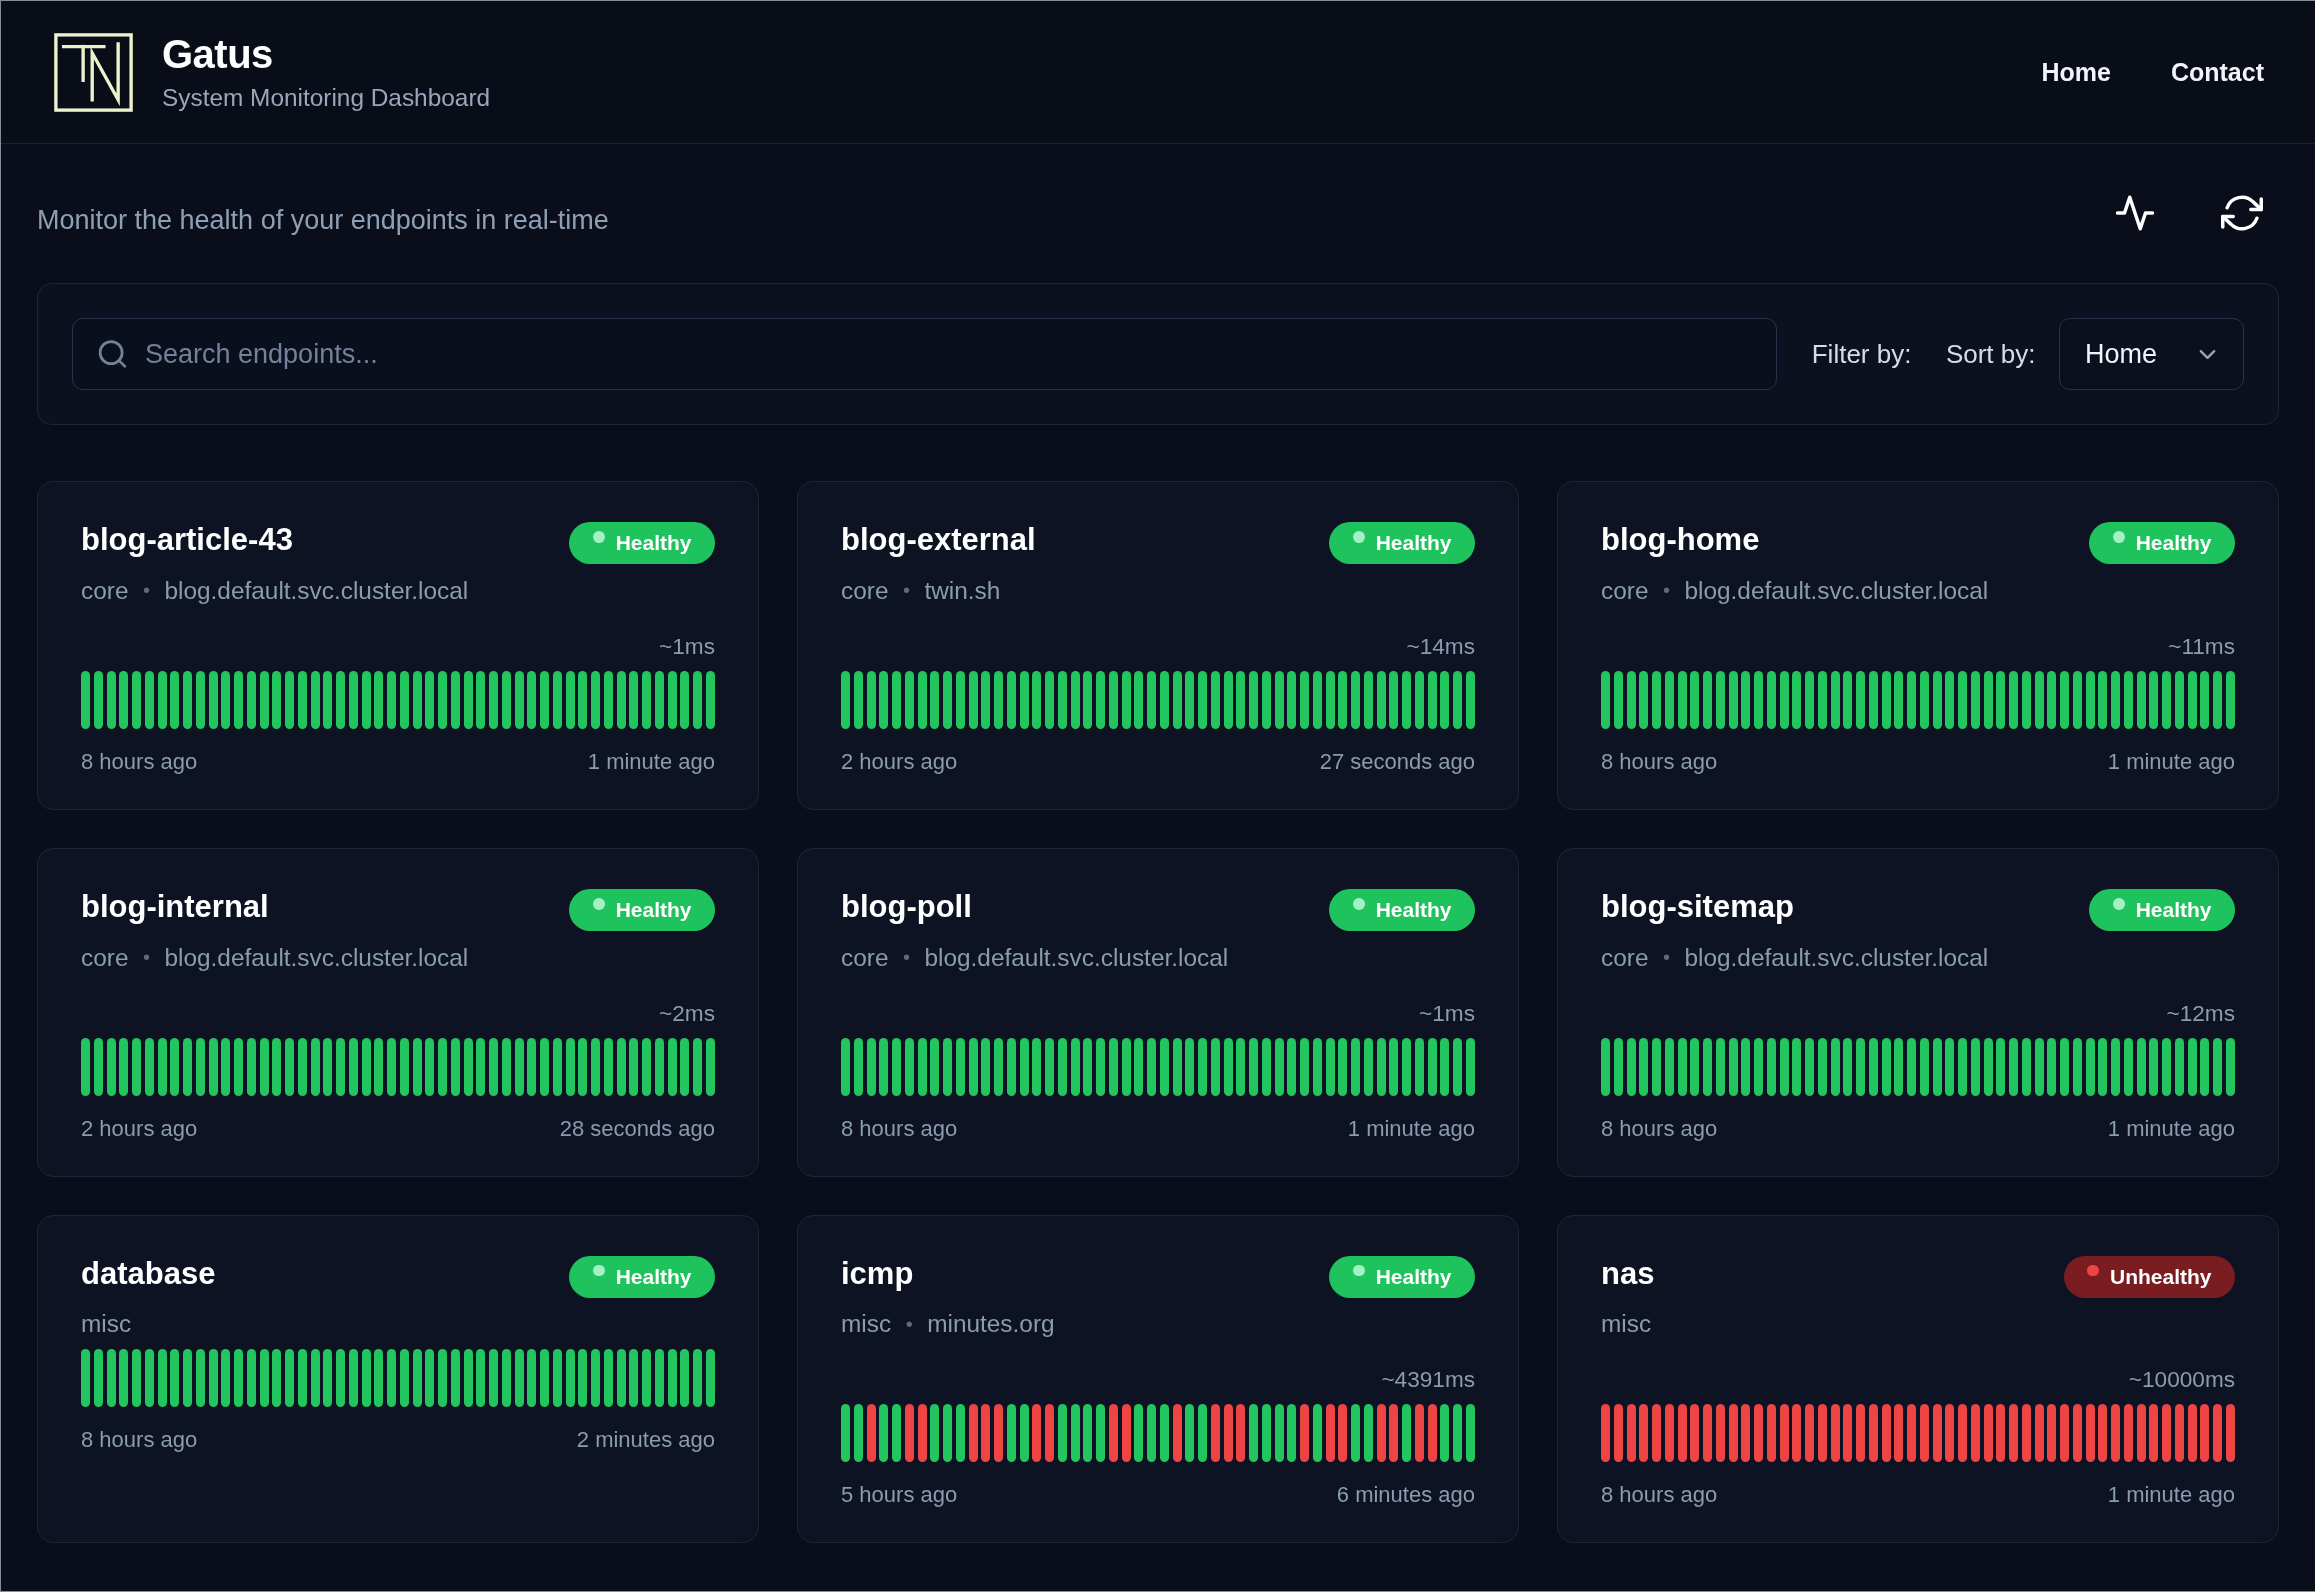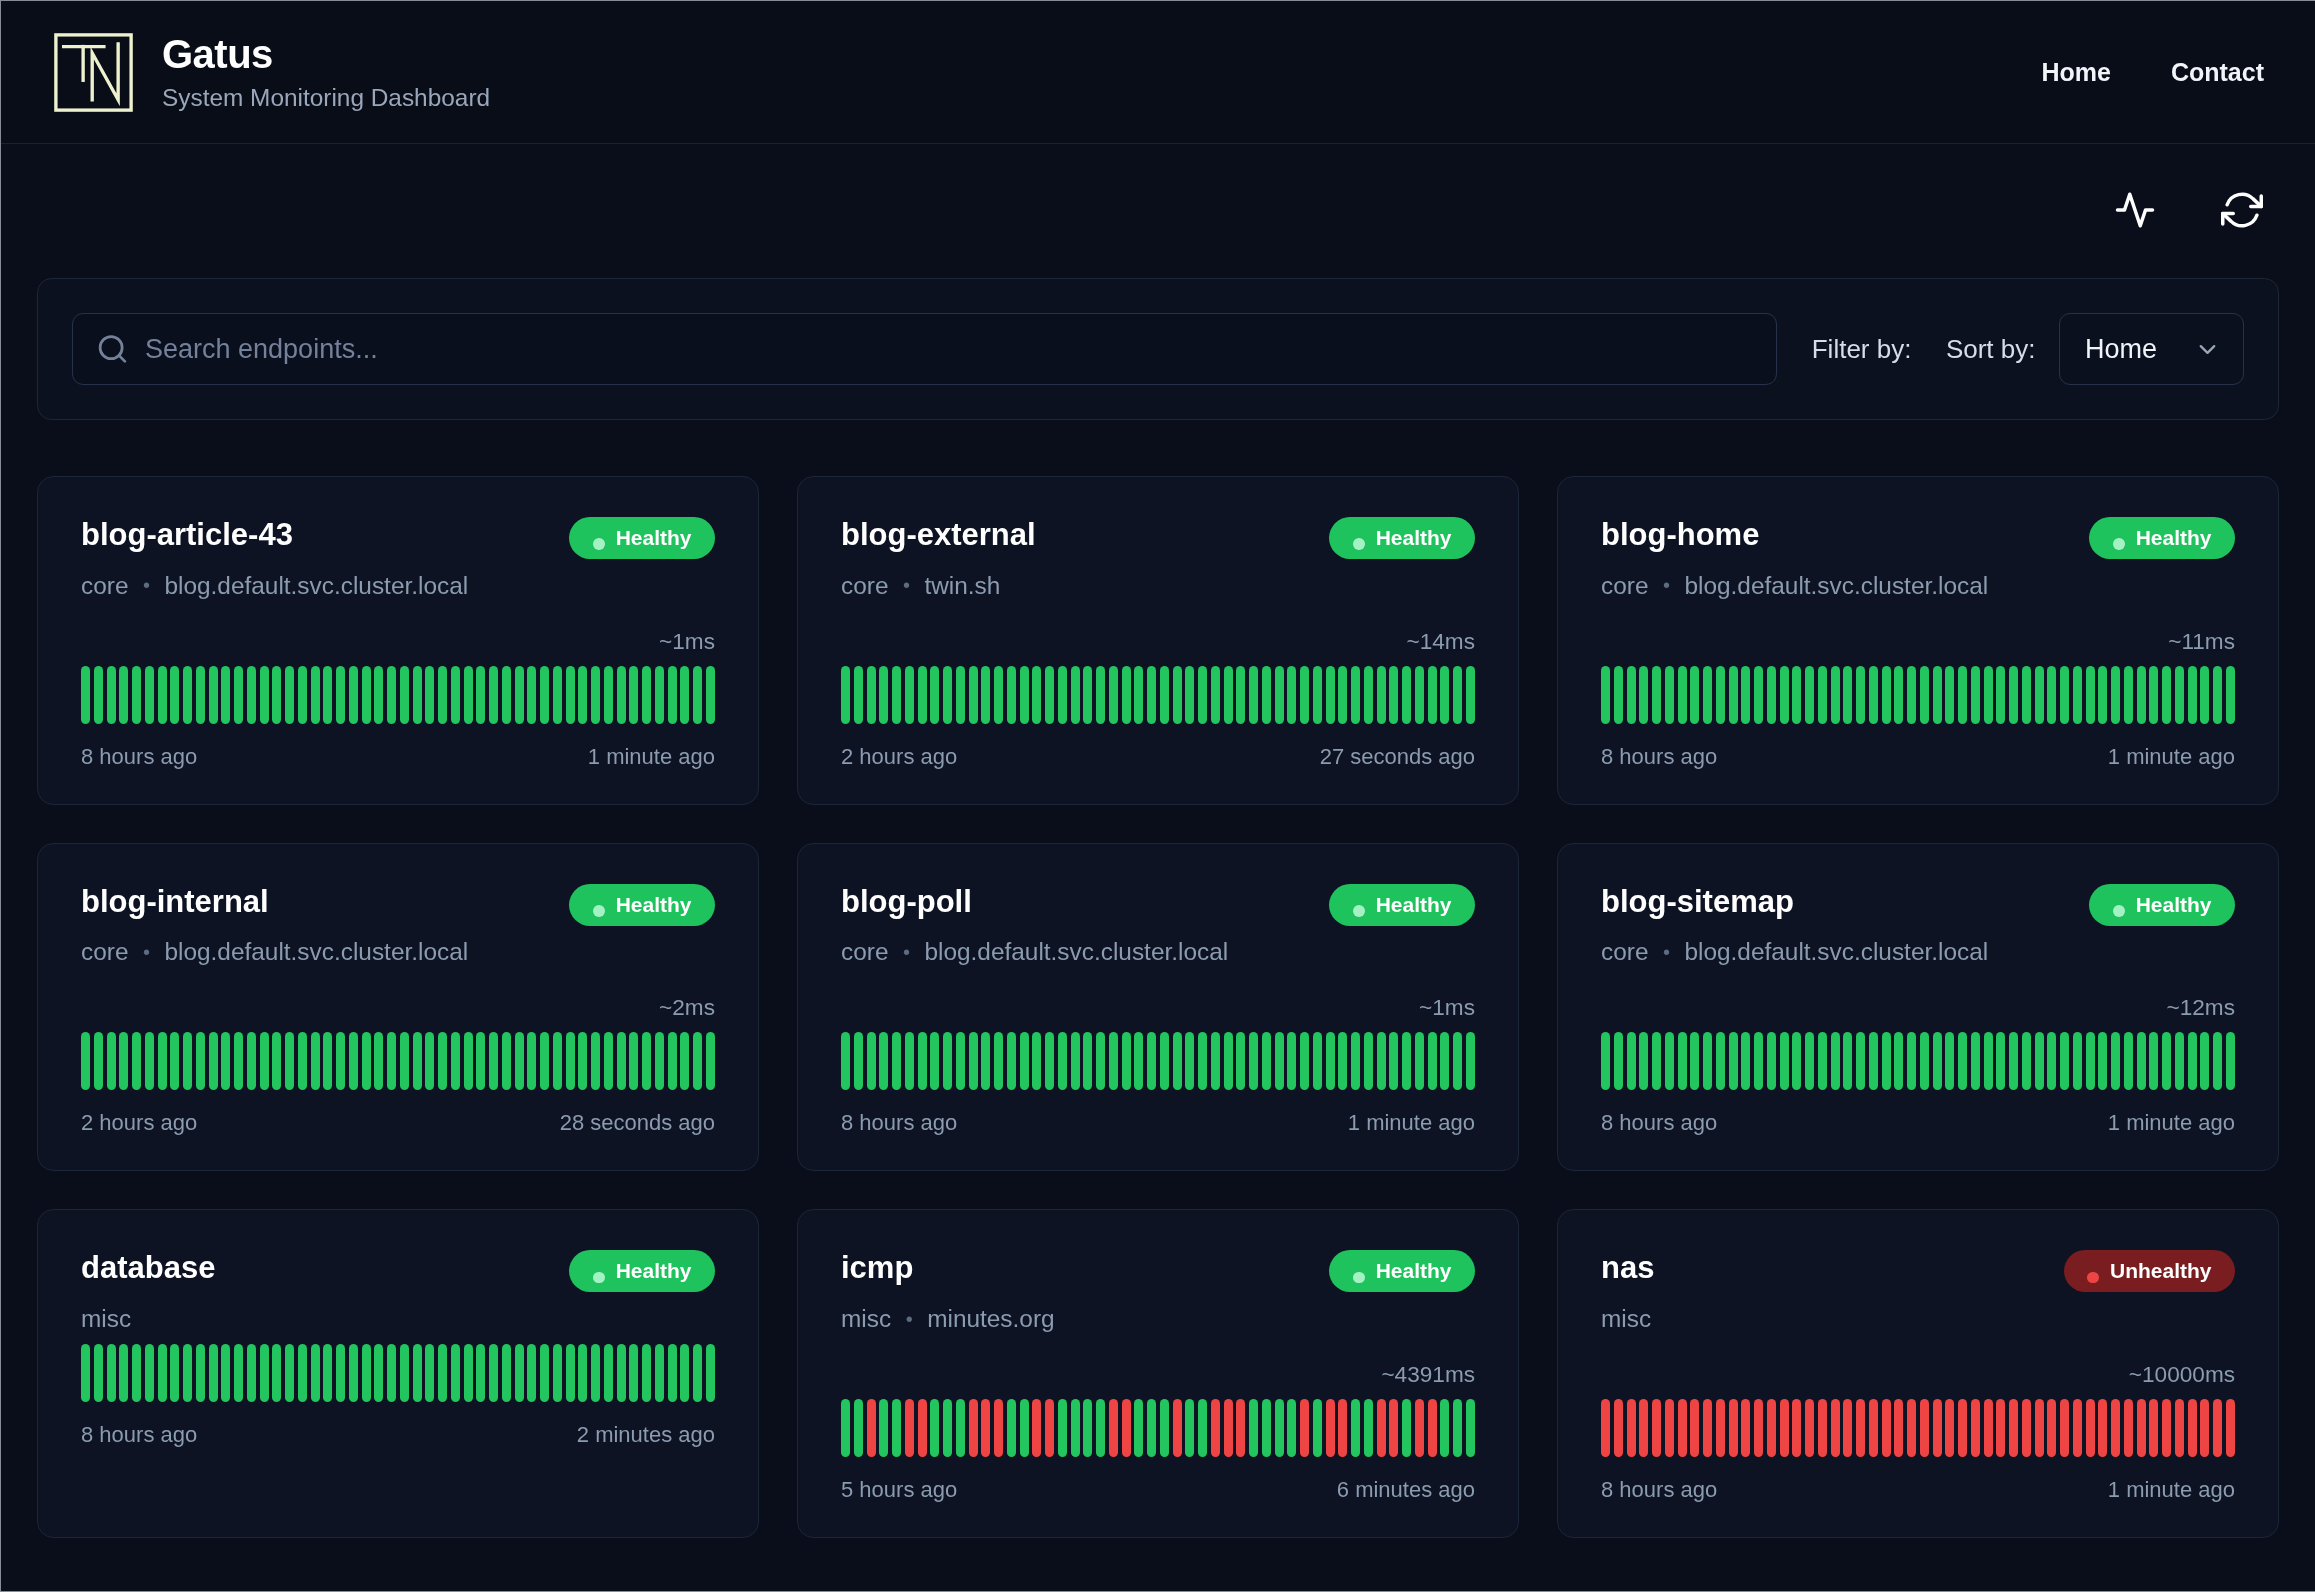--- a/index.html
+++ b/index.html
@@ -61,21 +61,21 @@
     margin-top:56px; display:grid; grid-template-columns:repeat(3,1fr);
     gap:38px; padding-bottom:45px;
   }
   .card {
     background:#0d1322; border:1.8px solid #1c2639; border-radius:16.3px;
     padding:40px 43px 34px; cursor:pointer;
   }
   .card-head { display:flex; justify-content:space-between; align-items:flex-start; }
   .card-title { font-size:31px; font-weight:700; color:#ffffff; }
   .badge {
-    display:flex; align-items:flex-end; gap:11px; border-radius:904px;
+    display:flex; align-items:flex-start; gap:11px; border-radius:904px;
     padding:9px 23.5px; font-size:21px; font-weight:700; color:#ffffff;
   }
   .badge-healthy { background:#1fc35e; }
   .badge-unhealthy { background:#7a1d20; }
   .badge-dot { width:11.8px; height:11.8px; border-radius:50%; }
   .badge-healthy .badge-dot { background:#a4f2c4; }
   .badge-unhealthy .badge-dot { background:#ef4444; }
   .card-sub { margin-top:12.7px; font-size:24.4px; color:#8b9bb0; display:flex; gap:14.5px; align-items:center; }
   .dot-sep { color:#5c6b80; font-size:20px; }
   .resp { text-align:right; font-size:22.6px; color:#8b9bb0; margin-top:29px; }
@@ -104,20 +104,21 @@
     <div class="nav-links">
       <span class="nav-link">Home</span>
       <span class="nav-link">Contact</span>
     </div>
   </div>
 
   <div class="content">
 
     <div class="hero">
       <div>
+        <div class="hero-sub">Monitor the health of your endpoints in real-time</div>
       </div>
       <div class="hero-icons">
         <span>
           <svg viewBox="0 0 24 24" width="42" height="42" fill="none" stroke="#ffffff" stroke-width="2" stroke-linecap="round" stroke-linejoin="round">
             <polyline points="22 12 18 12 15 21 9 3 6 12 2 12"></polyline>
           </svg>
         </span>
         <span>
           <svg viewBox="0 0 24 24" width="42" height="42" fill="none" stroke="#ffffff" stroke-width="2" stroke-linecap="round" stroke-linejoin="round">
             <polyline points="23 4 23 10 17 10"></polyline>

